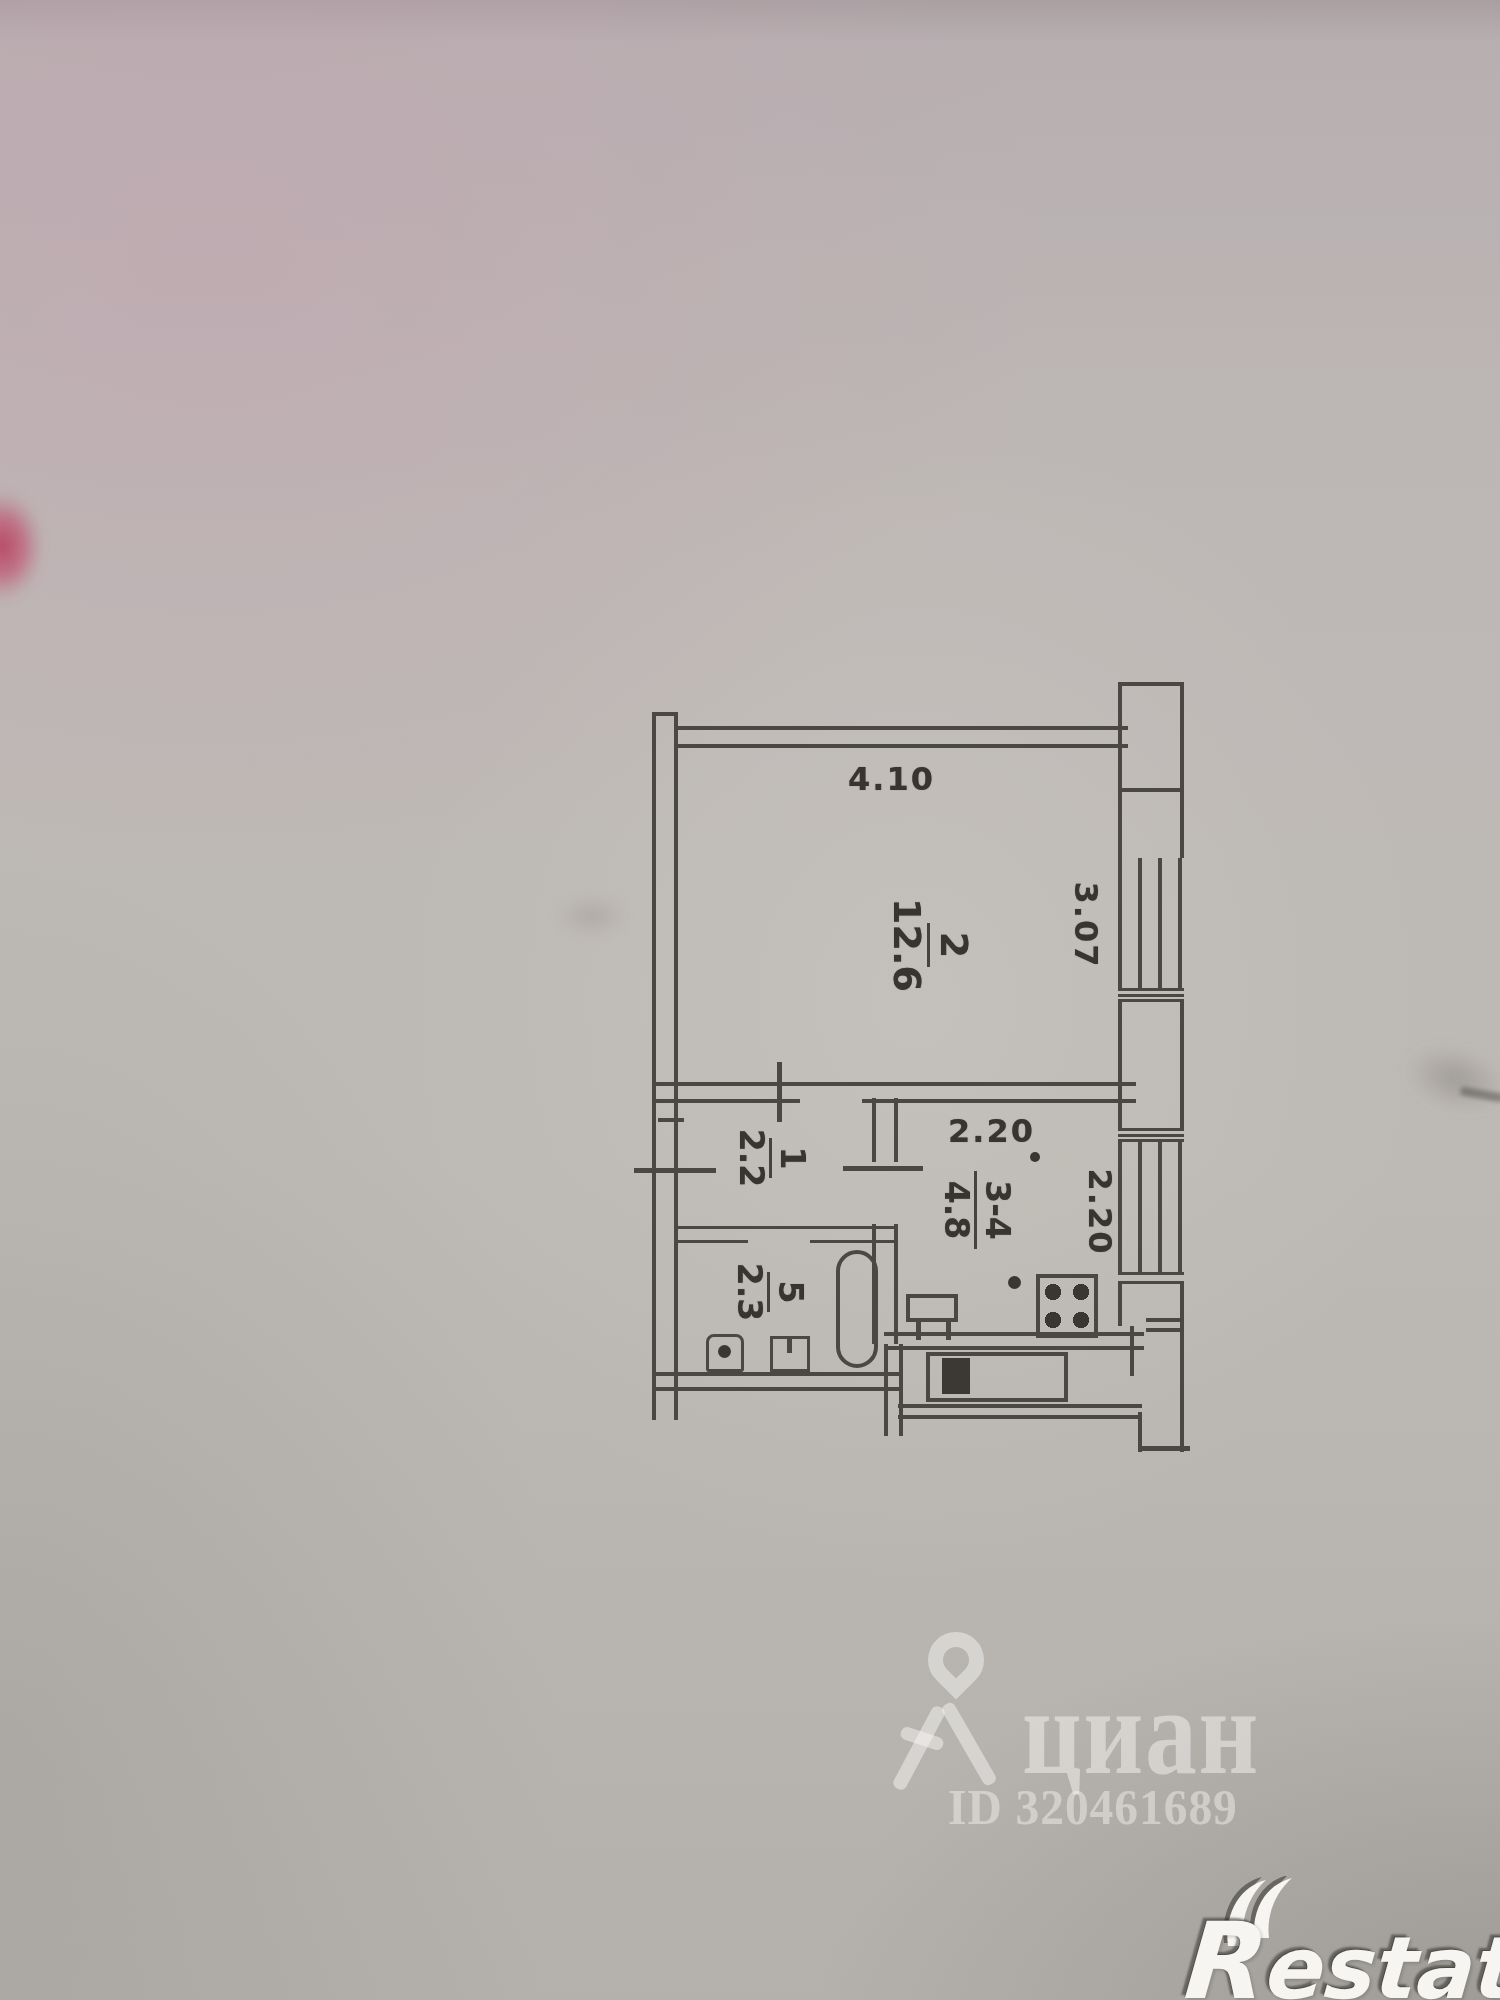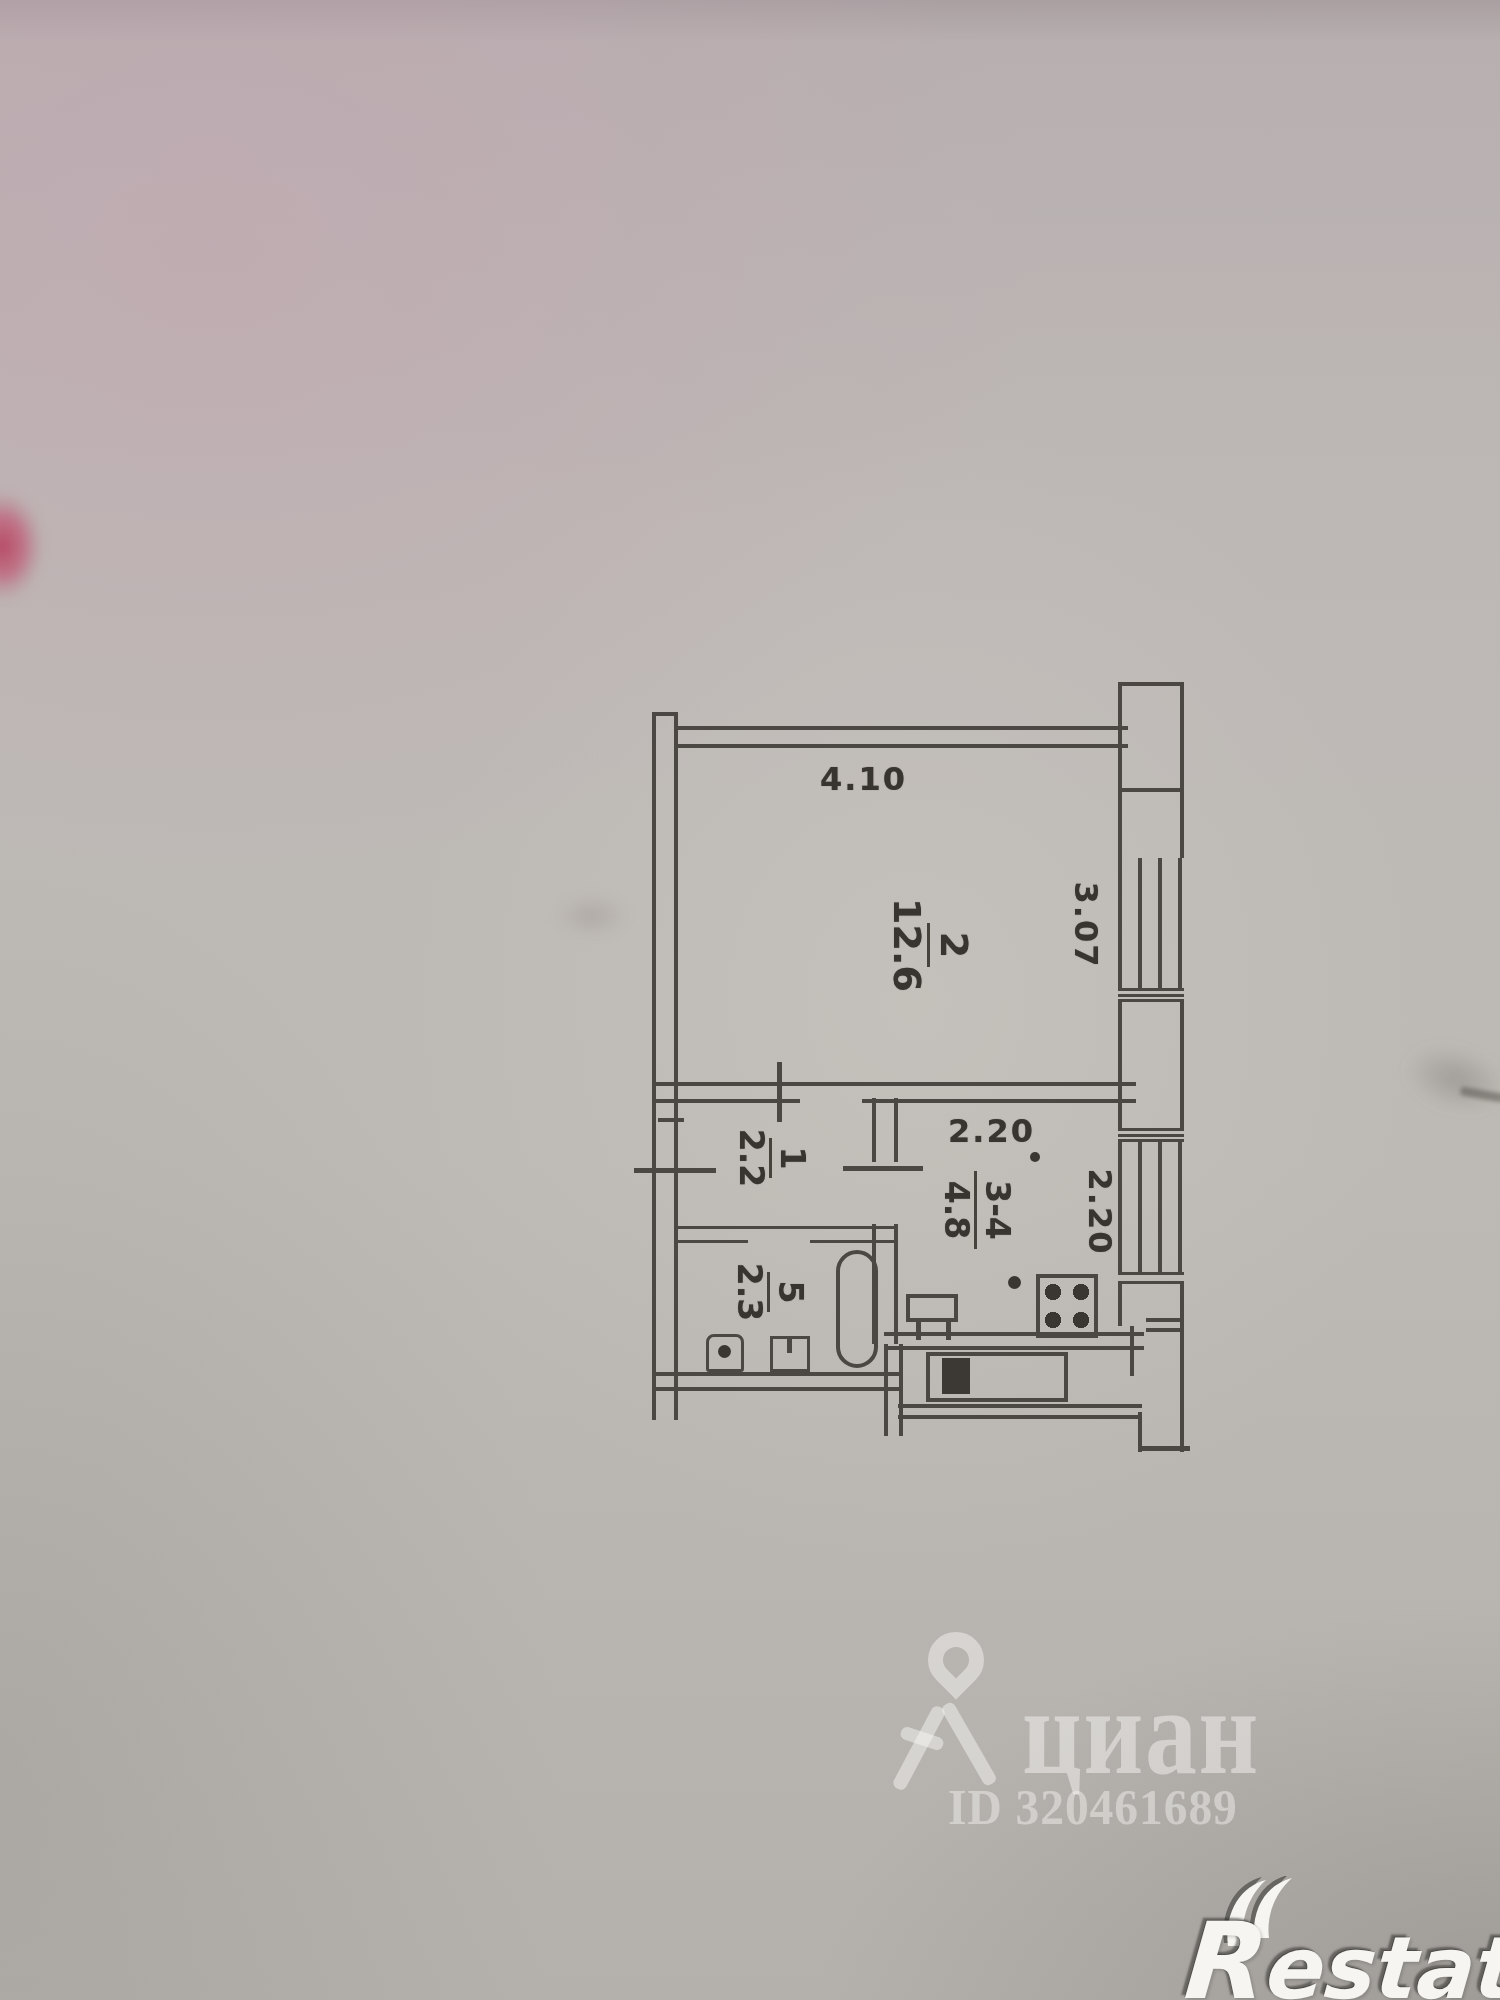--- a/index.html
+++ b/index.html
@@ -125,21 +125,21 @@
                 radial-gradient(circle at 13px 14px,#3a3732 0 8px,transparent 8px),
                 radial-gradient(circle at 41px 14px,#3a3732 0 8px,transparent 8px),
                 radial-gradient(circle at 13px 42px,#3a3732 0 8px,transparent 8px),
                 radial-gradient(circle at 41px 42px,#3a3732 0 8px,transparent 8px);"></div>
   <div class="fix" style="left:906px;top:1294px;width:52px;height:28px;border-width:4px;"></div>
   <div class="bar" style="left:916px;top:1322px;width:5px;height:18px;"></div>
   <div class="bar" style="left:946px;top:1322px;width:5px;height:18px;"></div>
   <div class="abs" style="left:1008px;top:1276px;width:13px;height:13px;border-radius:50%;background:#3a3732;"></div>
   <div class="abs" style="left:1030px;top:1152px;width:10px;height:10px;border-radius:50%;background:#3a3732;"></div>
 
-  <div class="lbl" style="left:820px;top:760px;font-size:32px;letter-spacing:2px;">4.10</div>
+  <div class="lbl" style="left:848px;top:760px;font-size:32px;letter-spacing:2px;">4.10</div>
 
   <div class="lbl rot" style="left:850px;top:885px;width:160px;height:120px;font-size:38px;">
     <span class="num">2</span>
     <span>12.6</span>
   </div>
 
   <div class="lbl rot" style="left:1006px;top:895px;width:160px;height:60px;font-size:32px;letter-spacing:2px;">
     <span>3.07</span>
   </div>
 

